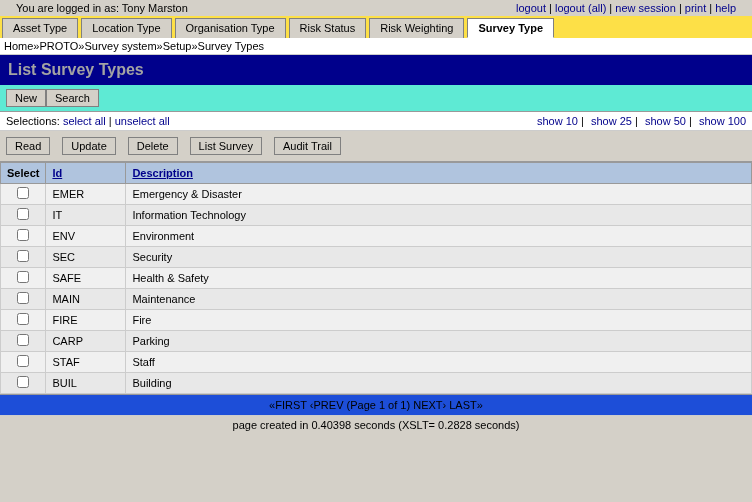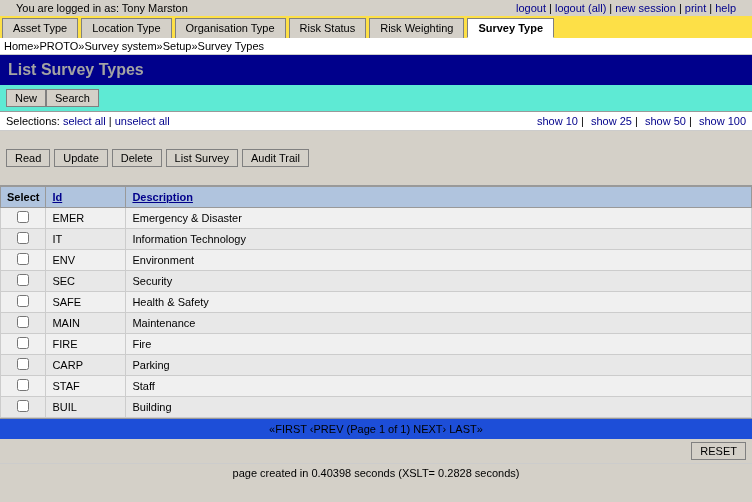--- a/index.html
+++ b/index.html
@@ -27,21 +27,21 @@
     
     #toolbar { padding: 4px 6px; display: flex; align-items: center; background: #5eead4; border-bottom: 1px solid #999; }
     .btn { padding: 2px 8px; background: #d4d0c8; border: 1px solid #808080; cursor: pointer; font-size: 11px; color: #000; }
 
     
     #selections-row { padding: 3px 6px; display: flex; justify-content: space-between; align-items: center; background: #fff; border-bottom: 1px solid #ccc; font-size: 11px; }
     #selections-left a { color: #00008b; text-decoration: none; cursor: pointer; }
     #selections-right a { color: #00008b; text-decoration: none; cursor: pointer; margin-left: 4px; }
 
     
-    #action-row { padding: 18px 6px; display: flex; gap: 4px; background: #d4d0c8; border-bottom: 1px solid #999; }
+    #action-row { padding: 6px 6px; display: flex; gap: 12px; background: #d4d0c8; border-bottom: 1px solid #999; }
 
     
     #data-table { width: 100%; border-collapse: collapse; }
     #data-table thead tr { background: #b0c4de; }
     #data-table thead th { padding: 4px 6px; text-align: left; font-size: 11px; border: 1px solid #999; }
     #data-table thead th.sortable a { color: #00008b; text-decoration: underline; cursor: pointer; }
     #data-table tbody tr:nth-child(odd) { background: #f0f0f0; }
     #data-table tbody tr:nth-child(even) { background: #e8e8e8; }
     #data-table tbody td { padding: 3px 6px; font-size: 11px; border: 1px solid #ccc; }
     #data-table tbody td.select-col { text-align: center; width: 40px; }
@@ -185,21 +185,18 @@
           <td class="id-col">BUIL</td>
           <td>Building</td>
         </tr>
       </tbody>
   </table>
 
   <div id="pagination">
     <span>«FIRST  ‹PREV  (Page 1 of 1)  NEXT›  LAST»</span>
   </div>
 
-  <div id="reset-row">
-    <button class="btn">RESET</button>
-  </div>
 
 </div>
 
 <div id="footer">
   <span>page created in 0.40398 seconds (XSLT= 0.2828 seconds)</span>
 </div>
 
 </body></html>

